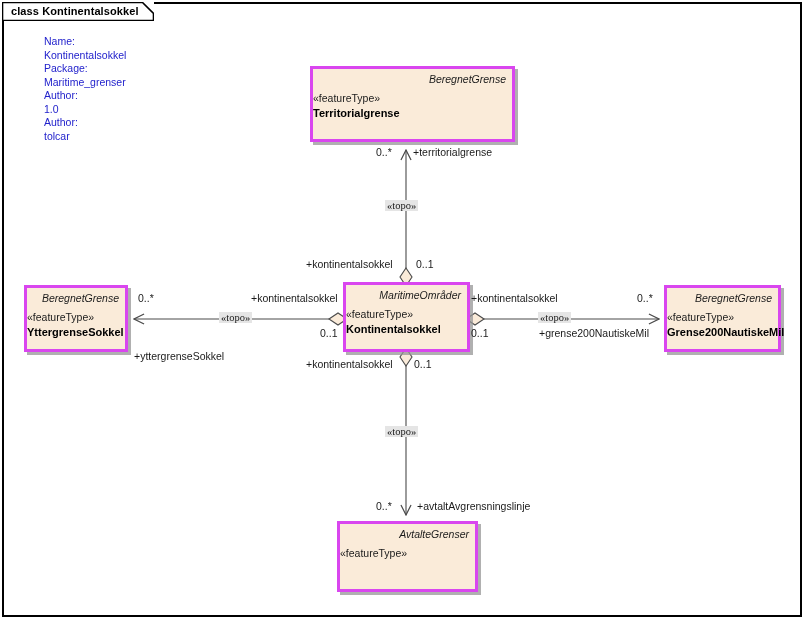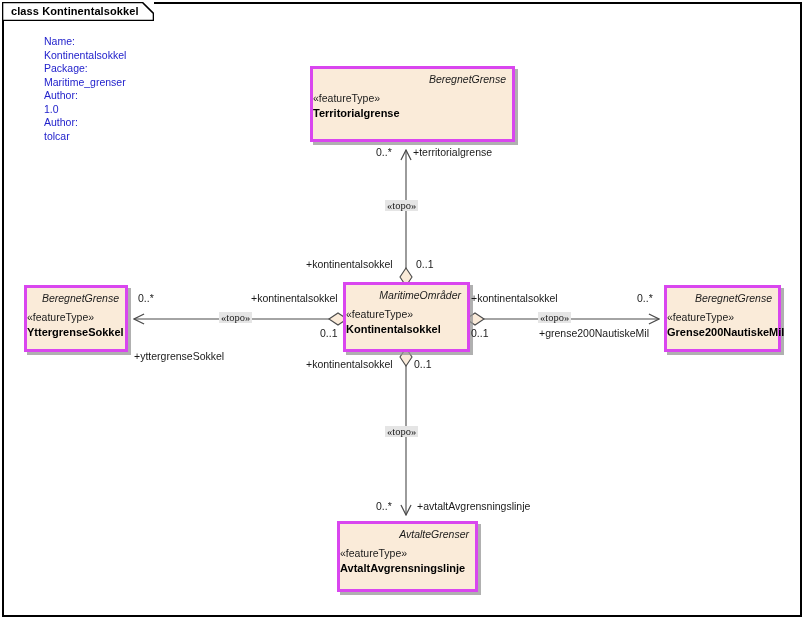--- a/index.html
+++ b/index.html
@@ -242,21 +242,20 @@
     <div class="cls-body">
       <div class="cls-stereo">«featureType»</div>
       <div class="cls-name">Grense200NautiskeMil</div>
     </div>
   </div>
 
   <div class="cls" style="left:337px; top:521px; width:141px; height:71px;">
     <span class="cls-ns">AvtalteGrenser</span>
     <div class="cls-body">
       <div class="cls-stereo">«featureType»</div>
-      <div class="cls-name">AvtaltAvgrensningslinje</div>
     </div>
   </div>
 
   <span class="lbl" style="left:376px; top:146px;">0..*</span>
   <span class="lbl" style="left:413px; top:146px;text-align:center;">+territorialgrense</span>
   <span class="lbl stereo" style="left:385px; top:200px;">«topo»</span>
   <span class="lbl" style="left:306px; top:258px;">+kontinentalsokkel</span>
   <span class="lbl" style="left:416px; top:258px;">0..1</span>
 
   <span class="lbl" style="left:138px; top:292px;">0..*</span>

